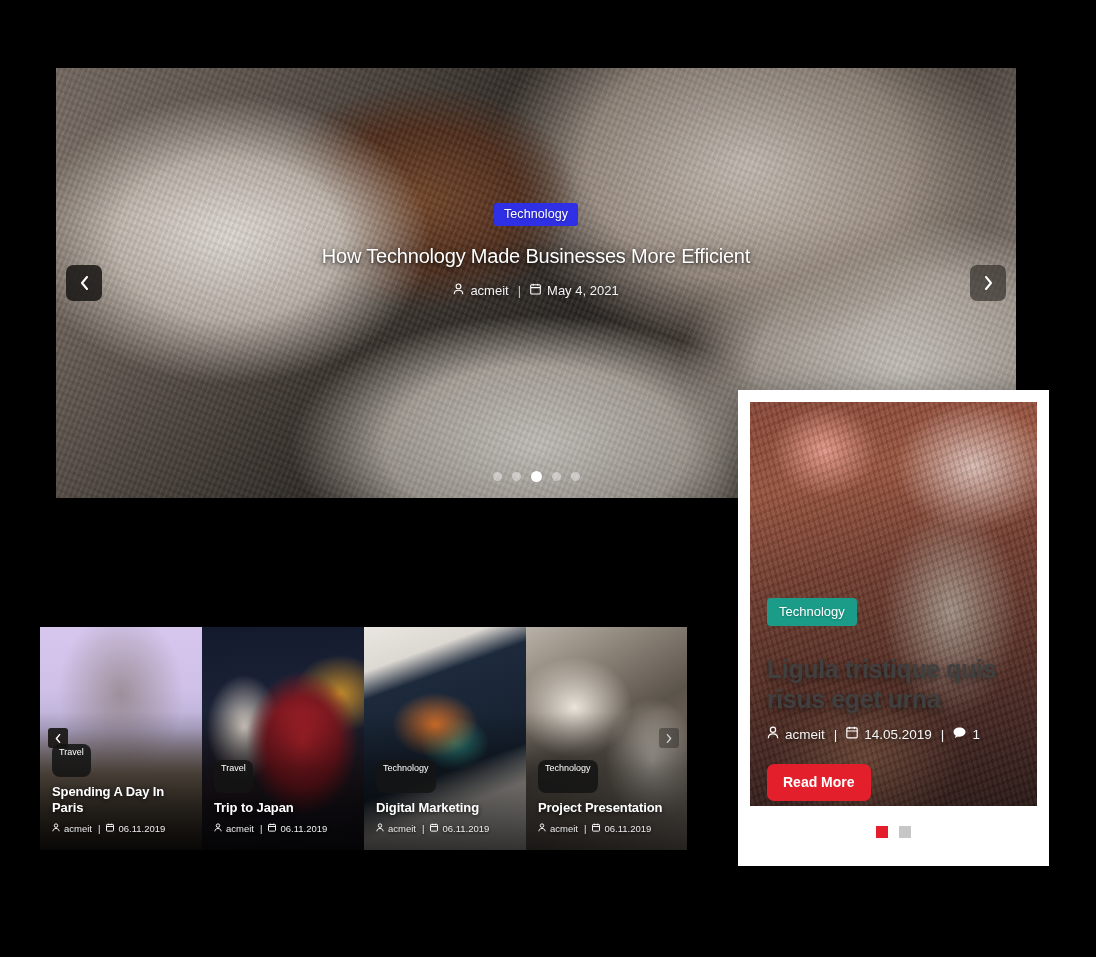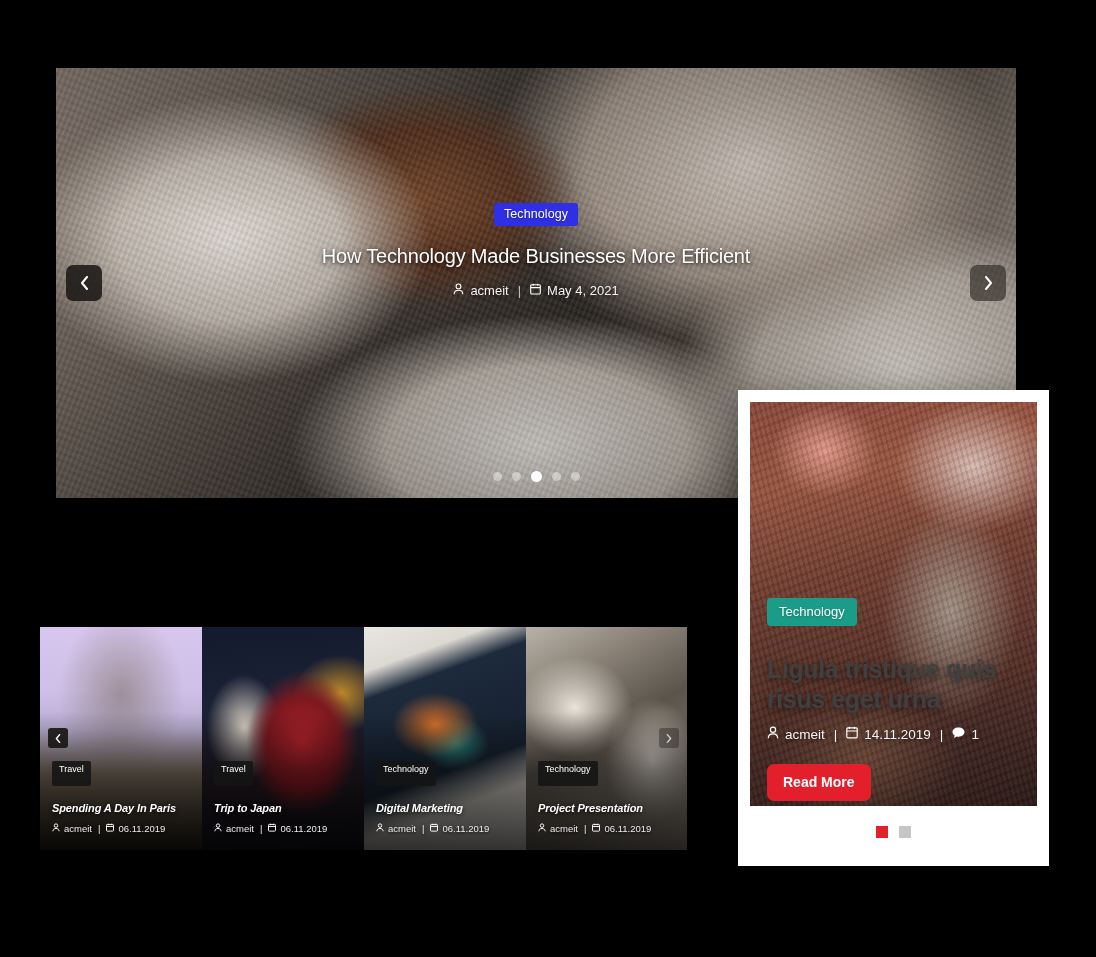--- a/index.html
+++ b/index.html
@@ -106,29 +106,28 @@
   .scard .veil {
     position: absolute; inset: 0;
     background: linear-gradient(180deg, rgba(0,0,0,0) 38%, rgba(0,0,0,0.42) 64%, rgba(0,0,0,0.78) 100%);
   }
   .scard .body { position: absolute; left: 12px; right: 10px; bottom: 16px; }
   .badge-dark {
     display: inline-block;
     background: rgba(20,20,20,0.88);
     color: #fff;
     font-size: 9px;
-    padding: 3px 7px 12px;
-    border-radius: 2px;
-    margin-bottom: 16px;
+    padding: 3px 7px 20px;
+    border-radius: 8px;
+    margin-bottom: 7px;
   }
   .scard h3 {
-    color: #fff; font-size: 11px; font-weight: 700;
+    color: #fff; font-size: 13px; font-weight: 700;
     line-height: 1.25; letter-spacing: -0.1px;
     text-shadow: 0 1px 4px rgba(0,0,0,0.8);
-    font-style: italic;
   }
   .scard .meta {
     margin-top: 7px;
     color: #ececec; font-size: 9.5px;
     display: flex; align-items: center; gap: 6px;
     text-shadow: 0 1px 3px rgba(0,0,0,0.85);
   }
   .scard .meta .mi { display: inline-flex; align-items: center; gap: 4px; }
   .strip-arrow {
     position: absolute; width: 20px; height: 20px; border-radius: 3px;
@@ -444,21 +443,21 @@
             <span>acmeit</span>
           </span>
           <span>|</span>
           <span class="mi">
             <span class="ic">
               <svg width="12" height="13" viewBox="0 0 11 12" fill="none" stroke="#fff" stroke-width="1.1">
                 <rect x="0.7" y="1.8" width="9.6" height="9.2" rx="1"></rect>
                   <path d="M0.7 4.6h9.6M3.2 0.8v2M7.8 0.8v2"></path>
               </svg>
             </span>
-            <span>14.11.2019</span>
+            <span>14.05.2019</span>
           </span>
           <span>|</span>
           <span class="mi">
             <span class="ic">
               <svg width="13" height="12" viewBox="0 0 13 12" fill="#fff">
                 <path d="M6.5 0.6C3 0.6 0.5 2.6 0.5 5.1c0 1.4 0.8 2.6 2.1 3.5L2 11l2.9-1.5c0.5 0.1 1 0.2 1.6 0.2 3.5 0 6-2 6-4.6S10 0.6 6.5 0.6z"></path>
               </svg>
             </span>
             <span>1</span>
           </span>

